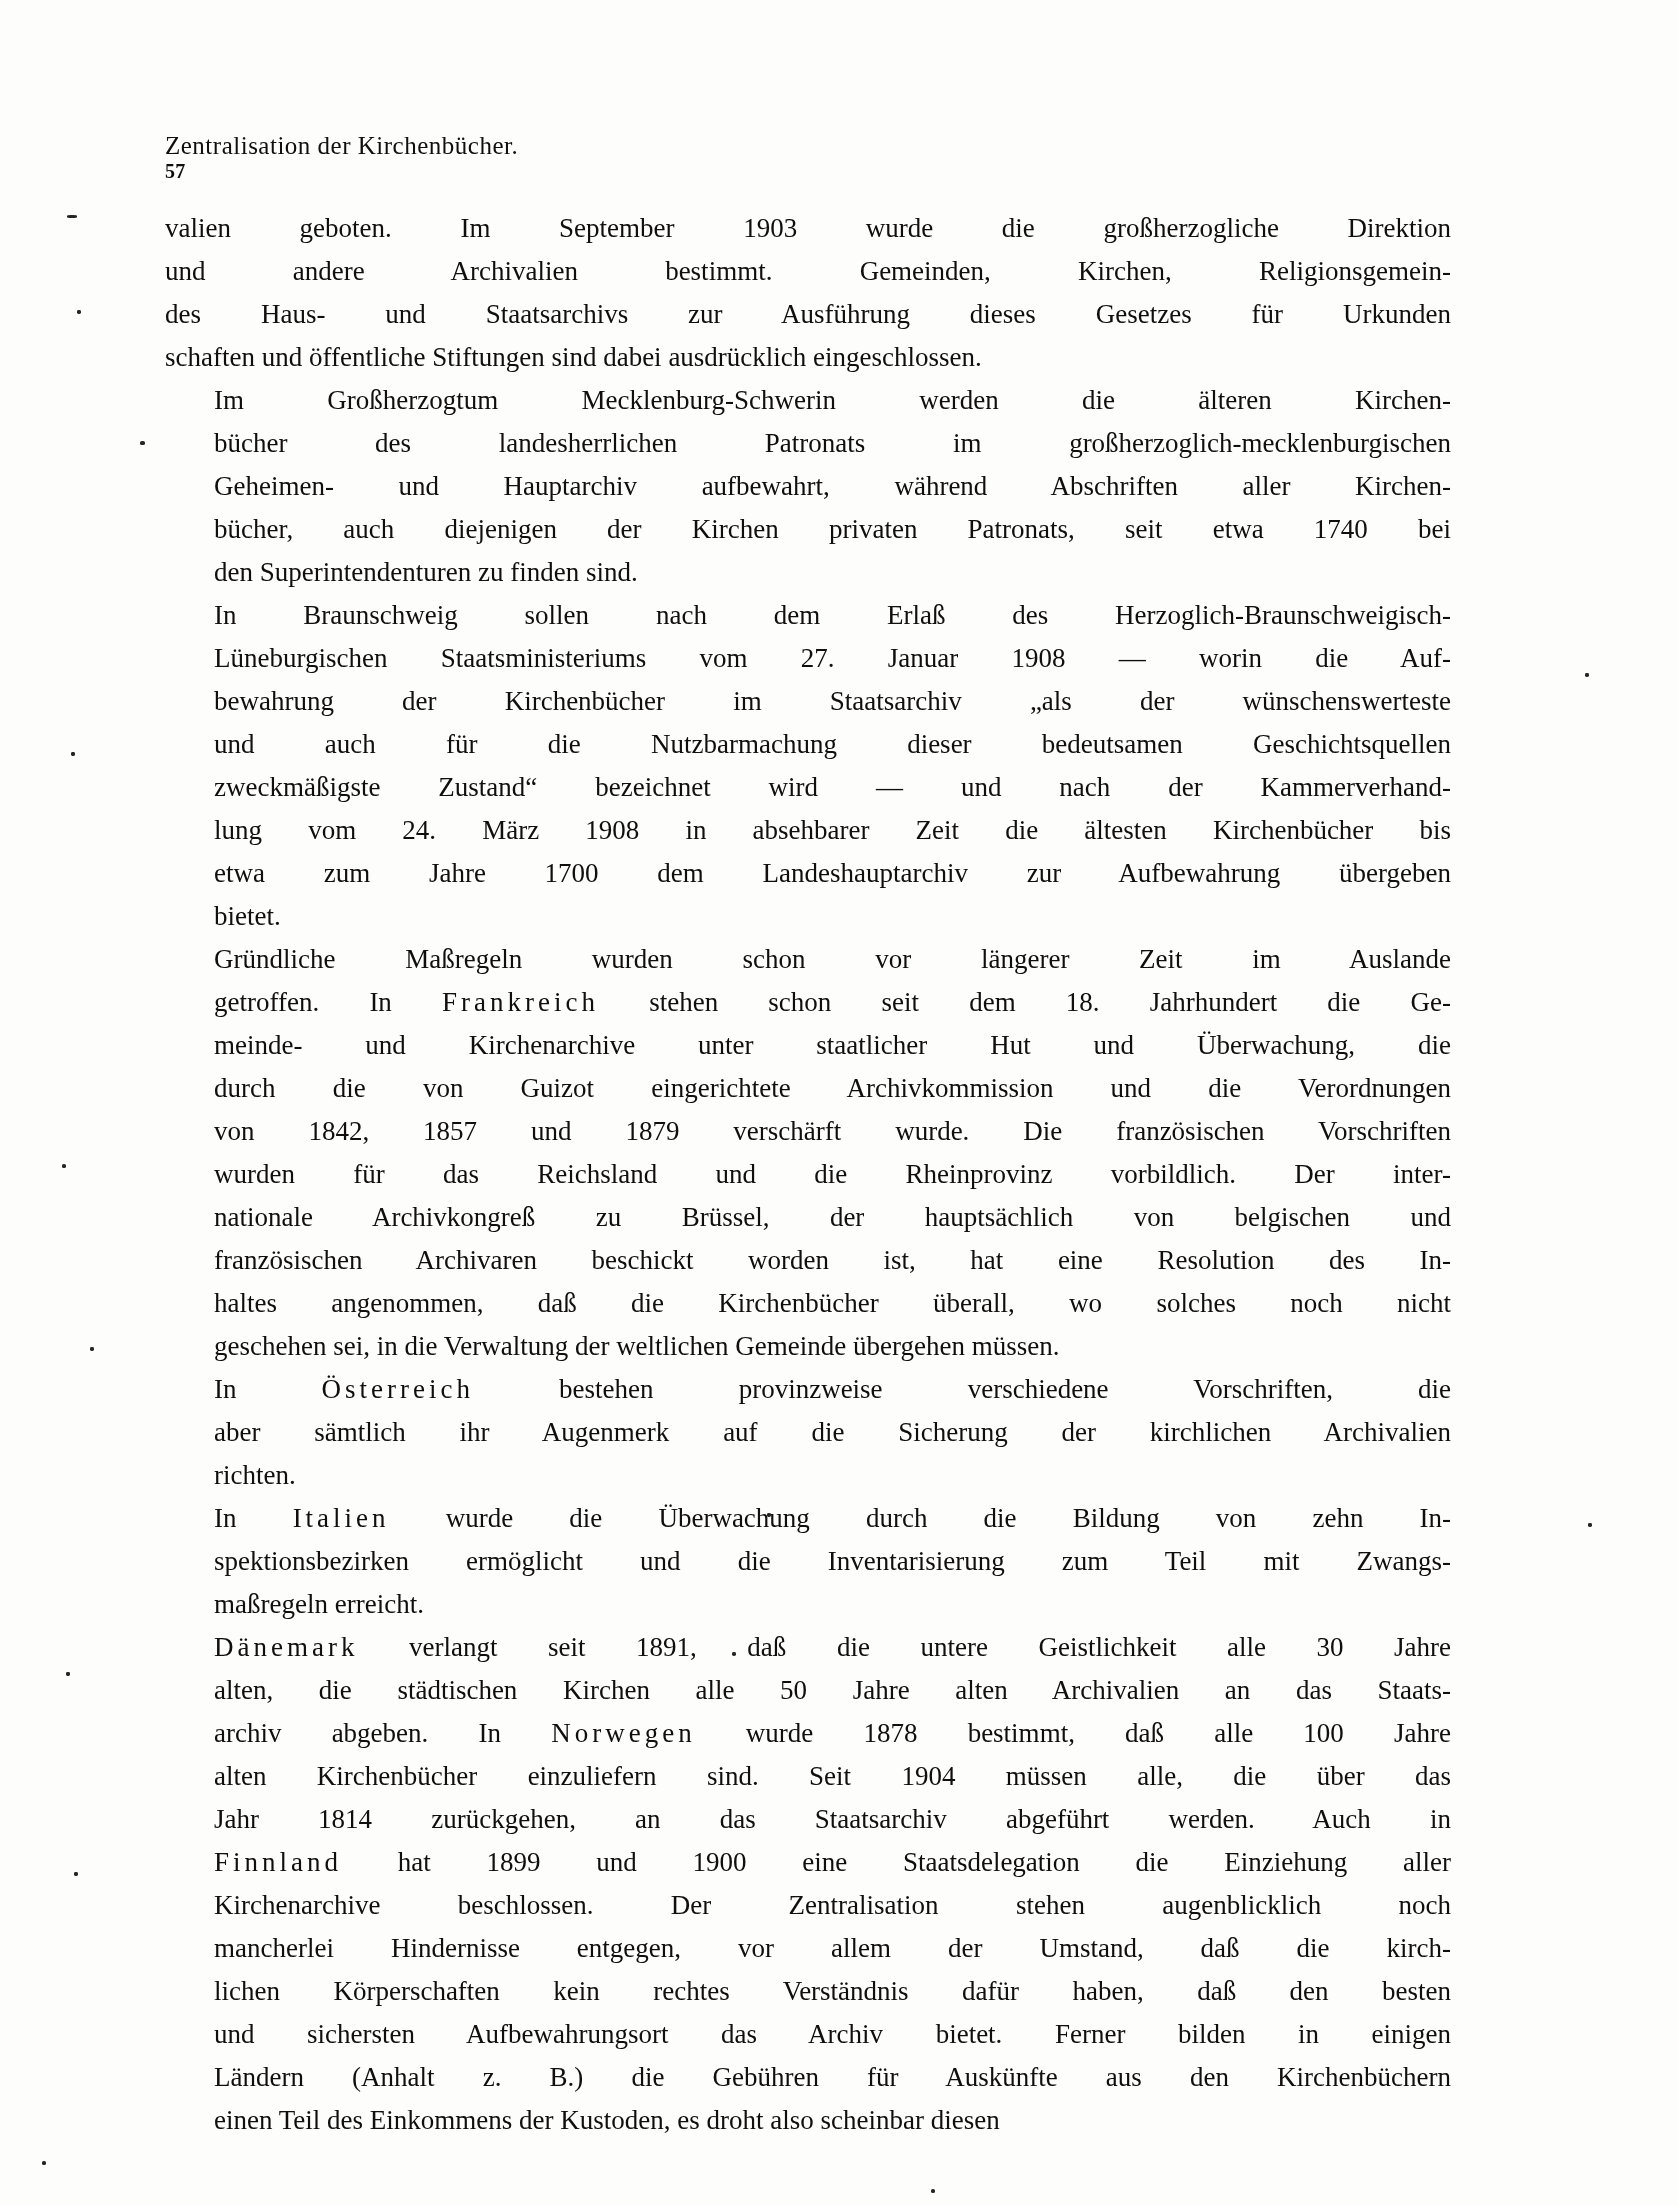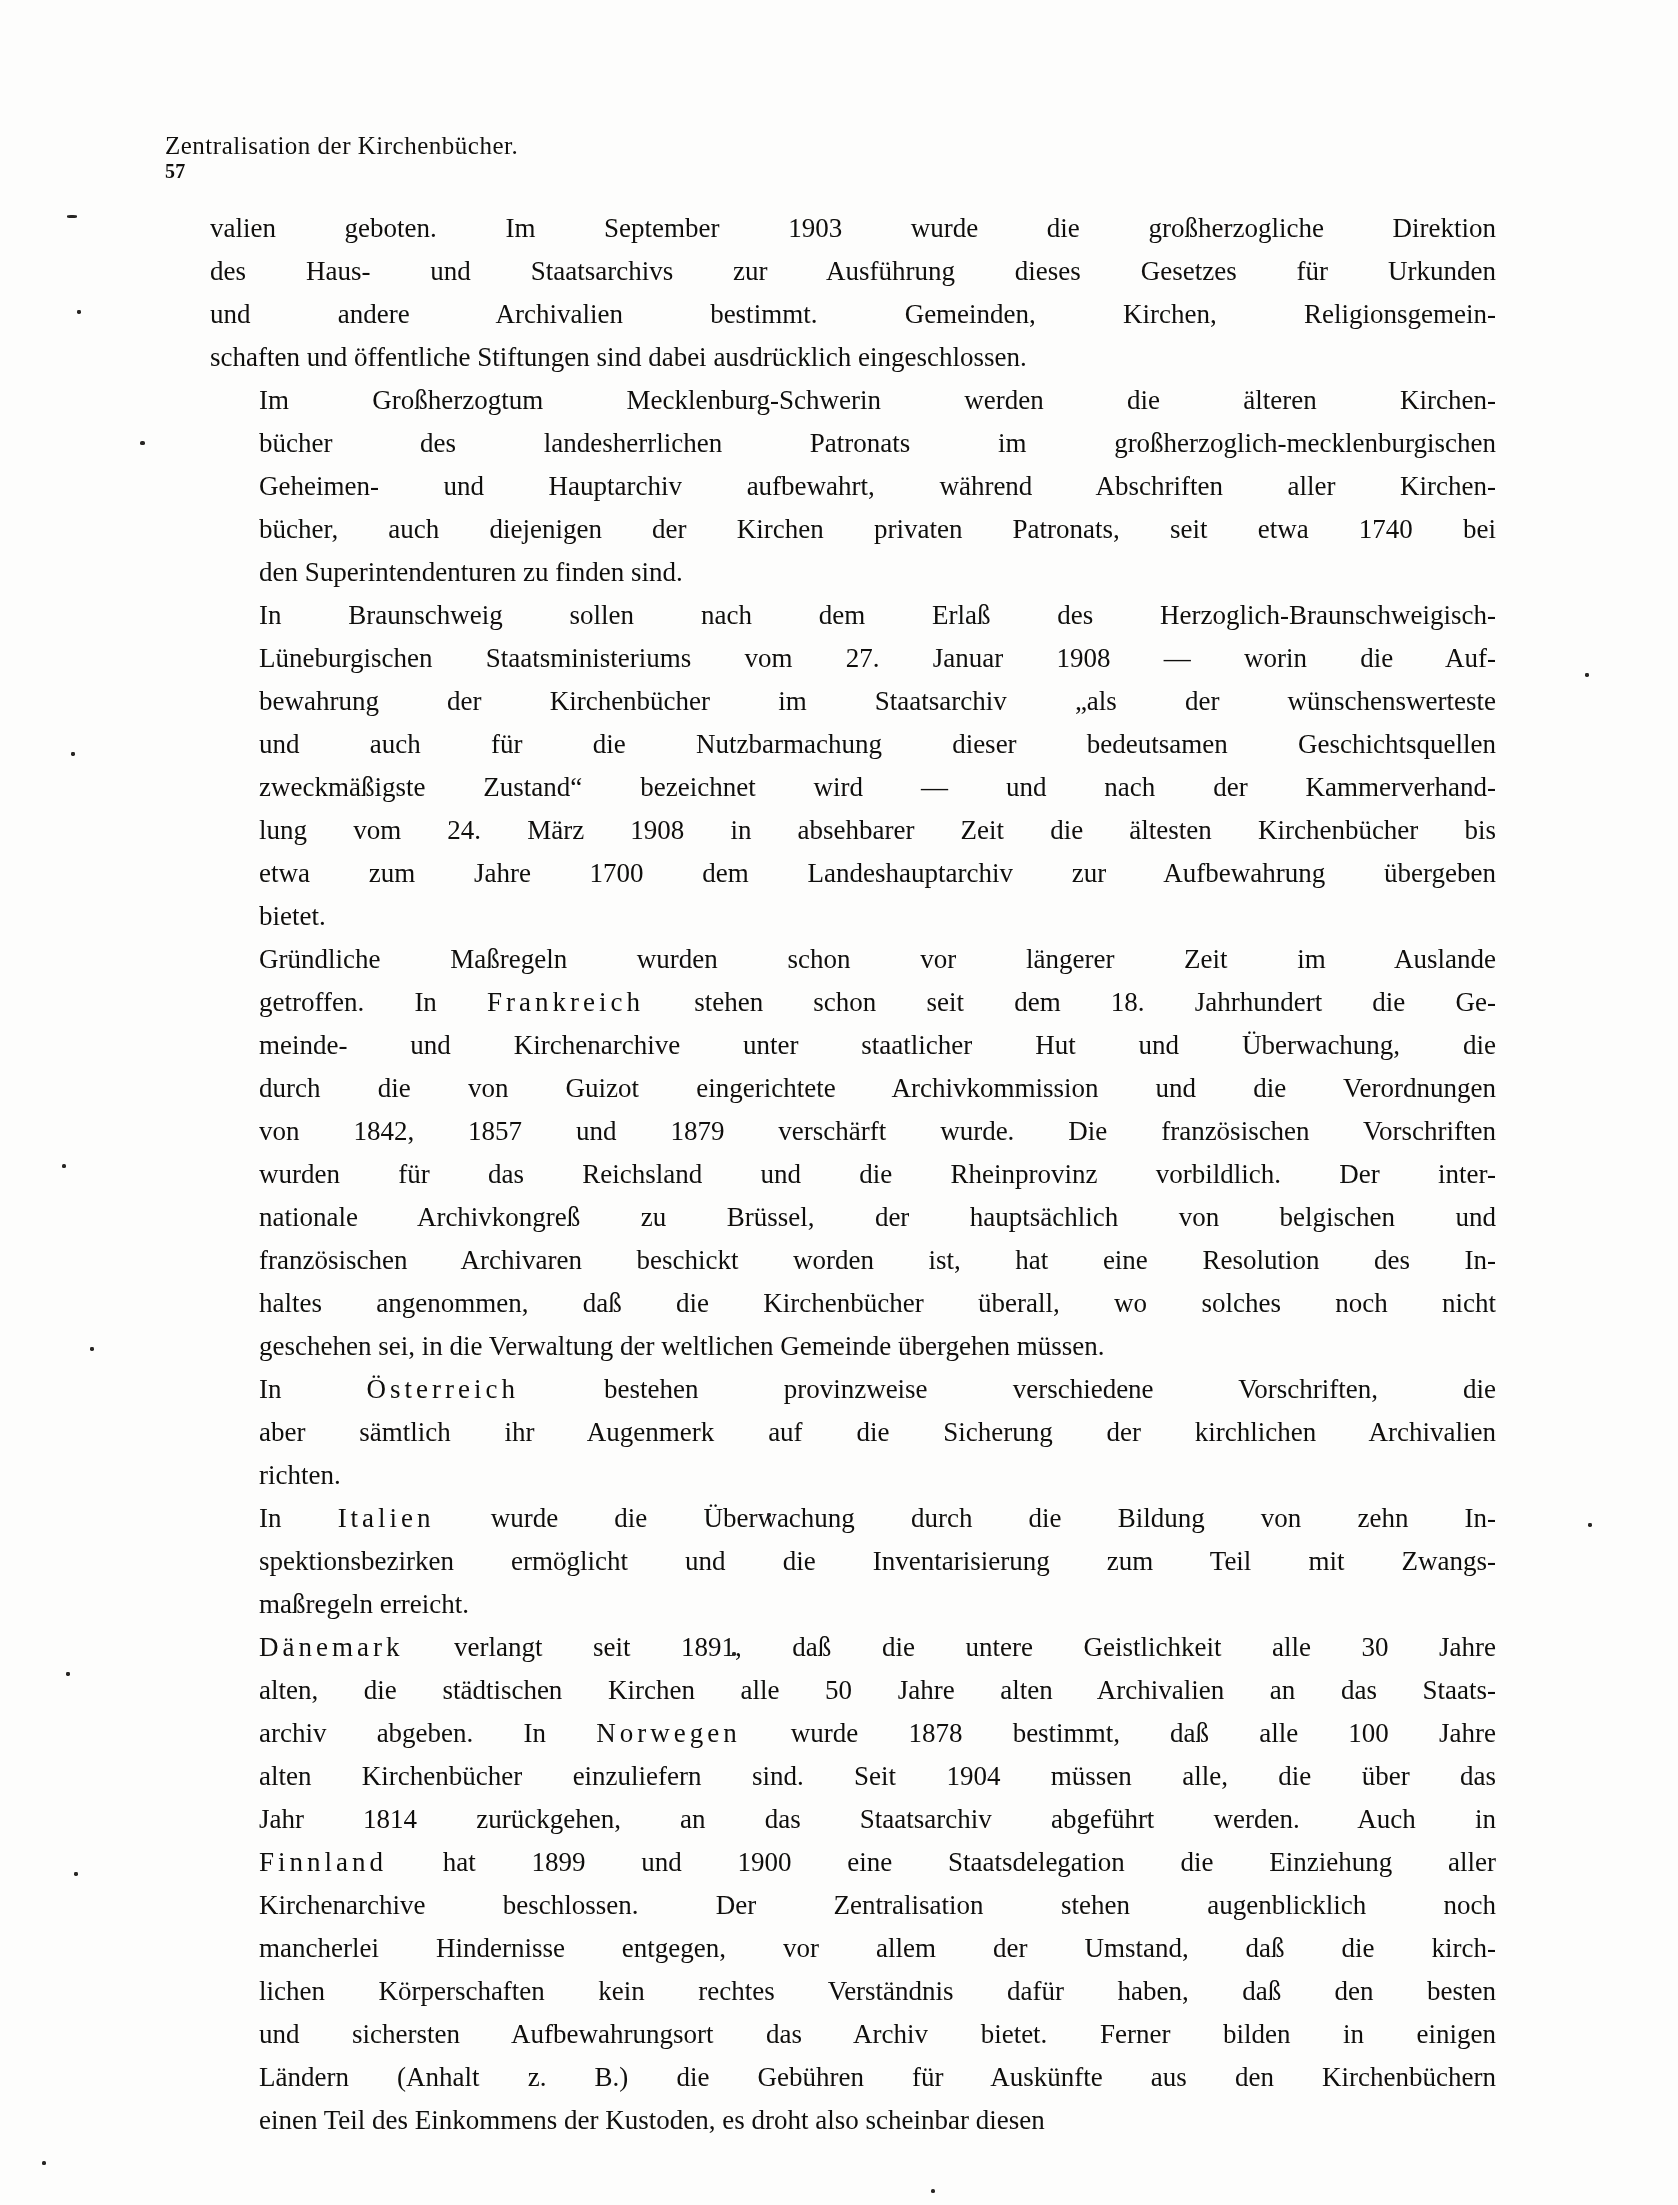--- a/index.html
+++ b/index.html
@@ -43,21 +43,20 @@
     font-weight: 700;
     letter-spacing: 0.2px;
   }
 
   
   .textblock {
     position: absolute;
     left: 165px;
     top: 207px;
     width: 1286px;
-    margin-left: 45px;
   }
 
   .para {
     margin: 0;
     font-size: 27px;
     line-height: 43px;
     text-align: justify;
     text-justify: inter-word;
     hyphens: manual;
     -webkit-hyphens: manual;
@@ -96,22 +95,22 @@
 <div class="page">
 
   <div class="running-head">
     <span class="head-title">Zentralisation der Kirchenbücher.</span>
     <span class="page-number">57</span>
   </div>
 
   <div class="textblock">
     <p class="para">
         <span class="line">valien geboten.  Im September 1903 wurde die großherzogliche Direktion</span>
+        <span class="line">und andere Archivalien bestimmt.  Gemeinden, Kirchen, Religionsgemein-</span>
         <span class="line">des Haus- und Staatsarchivs zur Ausführung dieses Gesetzes für Urkunden</span>
-        <span class="line">und andere Archivalien bestimmt.  Gemeinden, Kirchen, Religionsgemein-</span>
         <span class="line last">schaften und öffentliche Stiftungen sind dabei ausdrücklich eingeschlossen.</span>
       </p>
     <p class="para indent">
         <span class="line" style="text-indent: 49px;">Im Großherzogtum Mecklenburg-Schwerin werden die älteren Kirchen-</span>
         <span class="line">bücher des landesherrlichen Patronats im großherzoglich-mecklenburgischen</span>
         <span class="line">Geheimen- und Hauptarchiv aufbewahrt, während Abschriften aller Kirchen-</span>
         <span class="line">bücher, auch diejenigen der Kirchen privaten Patronats, seit etwa 1740 bei</span>
         <span class="line last">den Superintendenturen zu finden sind.</span>
       </p>
     <p class="para indent">

